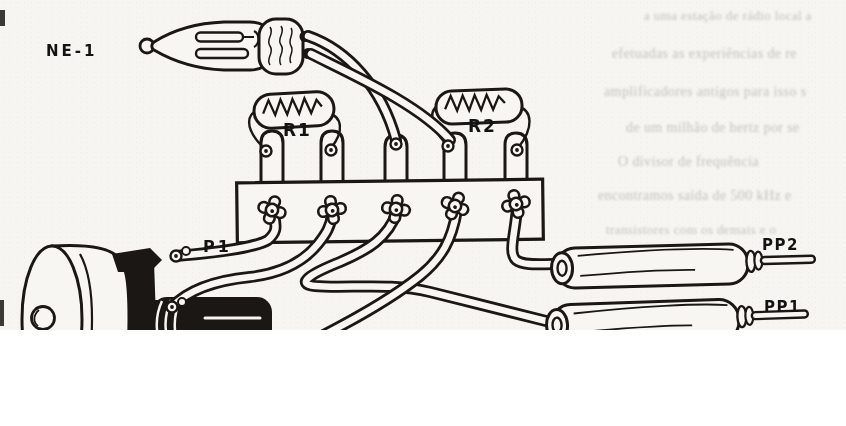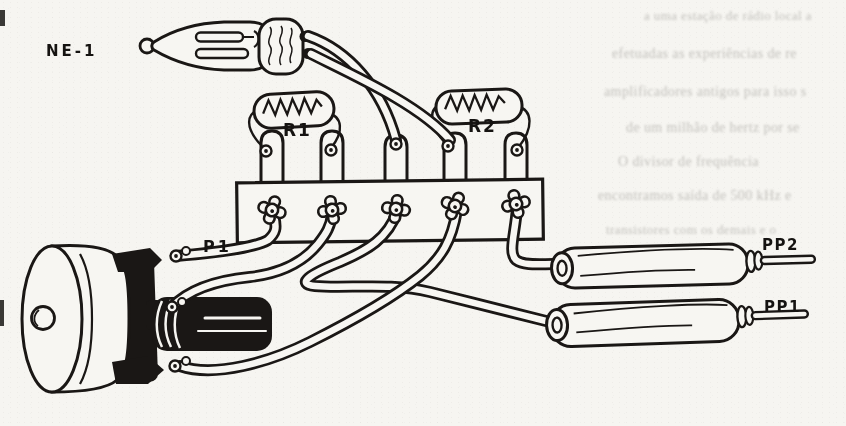--- a/index.html
+++ b/index.html
@@ -1,17 +1,17 @@
 <!DOCTYPE html>
 <html><head>
 <meta charset="utf-8">
 <style>
   html,body{margin:0;padding:0;}
   .stage{
-    position:relative;width:846px;height:426px;overflow:hidden;
+    position:relative;width:846px;height:330px;overflow:hidden;
     background-color:#f6f5f1;
     background-image:
       radial-gradient(rgba(120,115,105,0.07) 0.6px, transparent 0.7px),
       radial-gradient(rgba(140,135,125,0.05) 0.5px, transparent 0.6px);
     background-size:7px 5px, 11px 9px;
     background-position:0 0, 3px 4px;
     font-family:"DejaVu Sans","Liberation Sans",sans-serif;
   }
   svg{position:absolute;top:0;left:0;}
   .ink-stroke{stroke:#1a1715;fill:none;}

